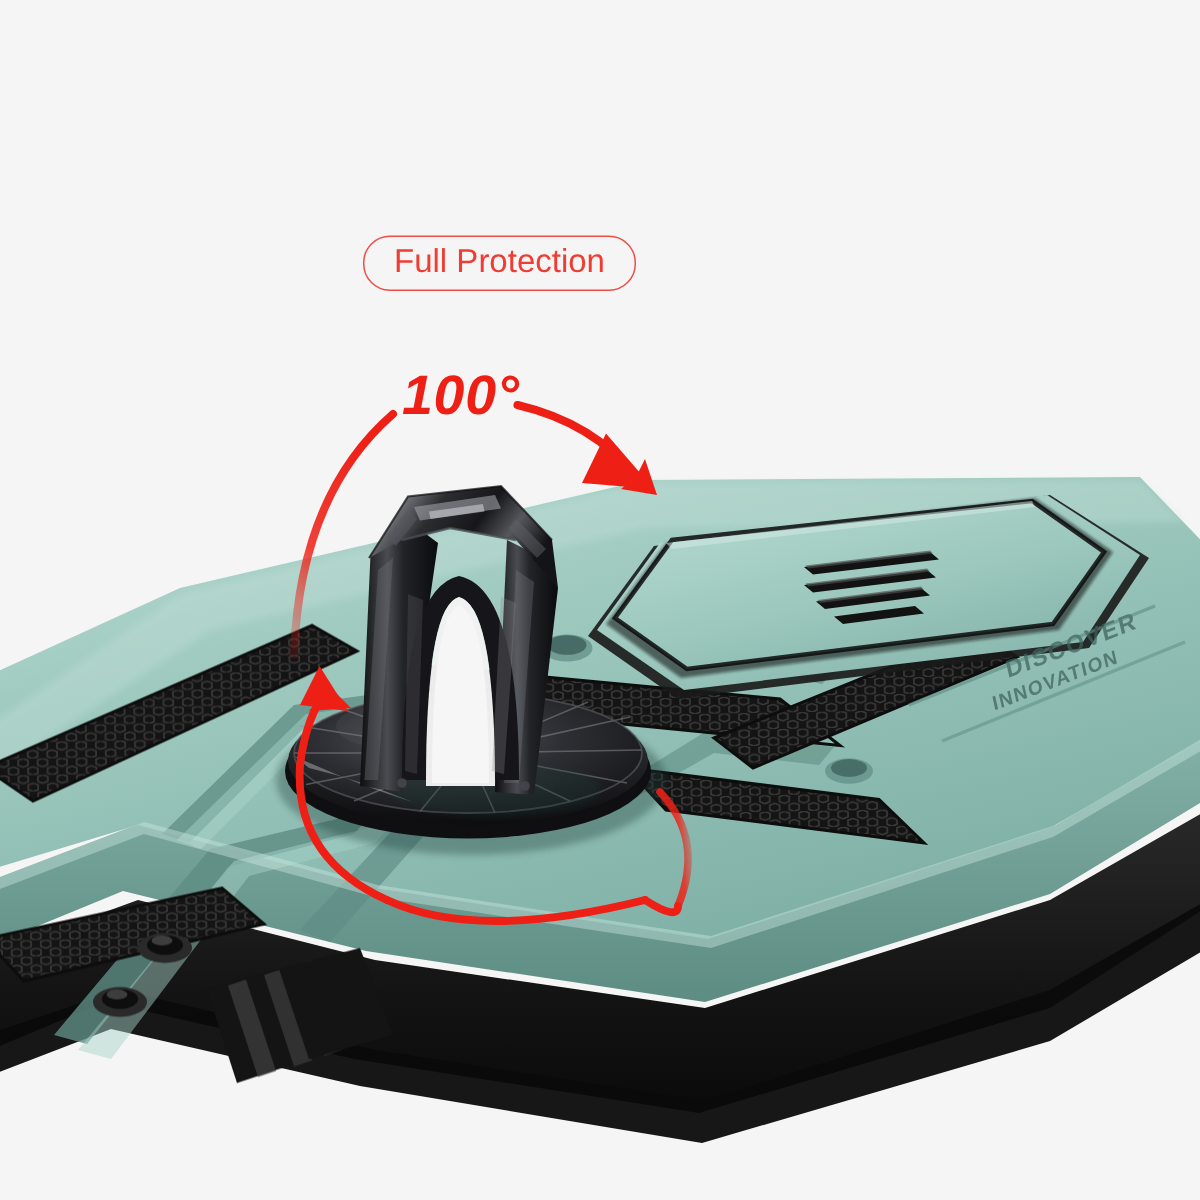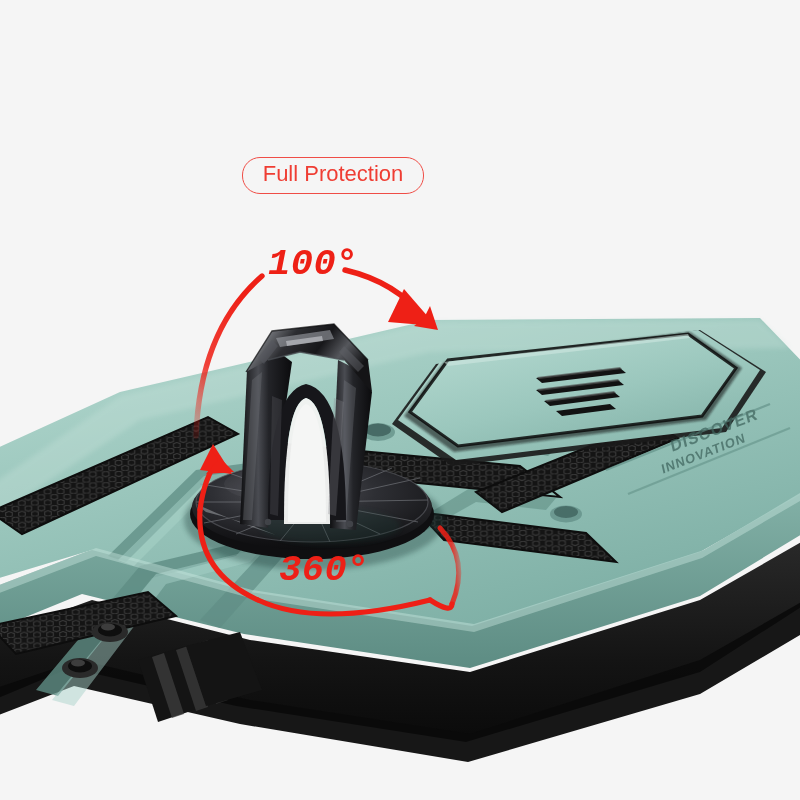--- a/index.html
+++ b/index.html
@@ -27,21 +27,21 @@
   }
   .subtitle .deg{font-size:17px;vertical-align:super;}
   .badge-wrap{position:absolute;left:0;top:157px;width:666px;text-align:center;}
   .badge{
     display:inline-block;border:1.6px solid #ef4d46;border-radius:18px;
     color:#ef3d33;font-size:22px;padding:4px 20px 6px;line-height:1.12;
     background:transparent;
   }
 
   
-  .ann{position:absolute;font-weight:bold;font-style:italic;color:#ee2016;font-family:Liberation Mono, monospace;}
+  .ann{position:absolute;font-weight:bold;font-style:italic;color:#ee2016;}
   .ann-100{left:268px;top:243px;font-size:37px;letter-spacing:0.5px;}
   .ann-360{left:279px;top:549px;font-size:37px;letter-spacing:0.5px;}
   .arrow-svg{position:absolute;left:0;top:0;width:800px;height:800px;pointer-events:none;}
 
   
   #case{position:absolute;left:0;top:0;width:800px;height:800px;}
 </style>
 </head>
 <body>
 
@@ -357,15 +357,14 @@
     </g>
   </svg>
 
 
 
   <div class="badge-wrap">
     <span class="badge">Full Protection</span>
   </div>
 
   <div class="ann ann-100">100°</div>
-  <div class="ann ann-360">360°</div>
 
 </div>
 
 </body></html>

